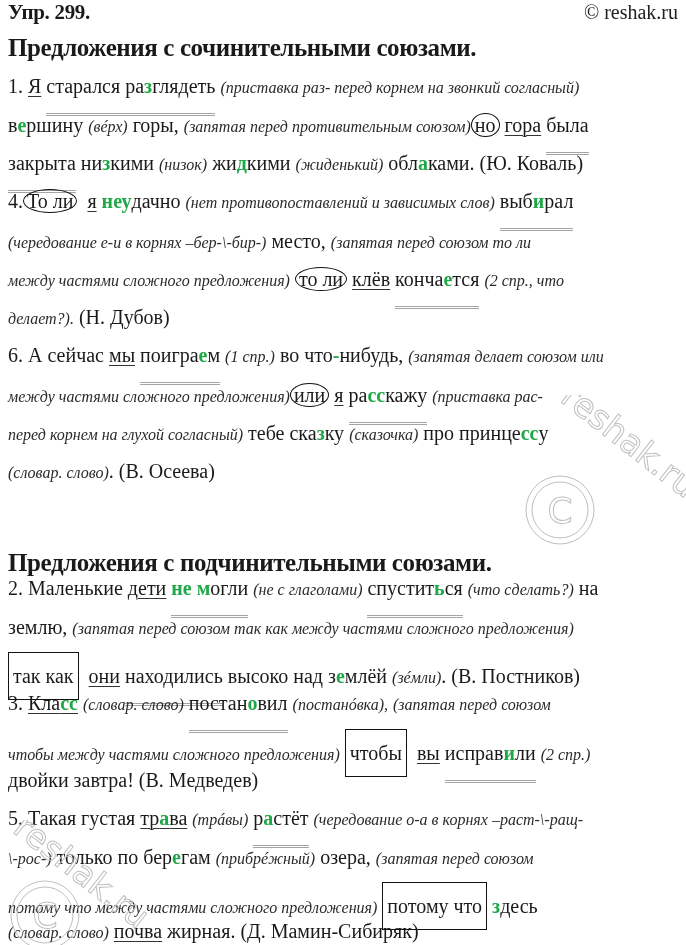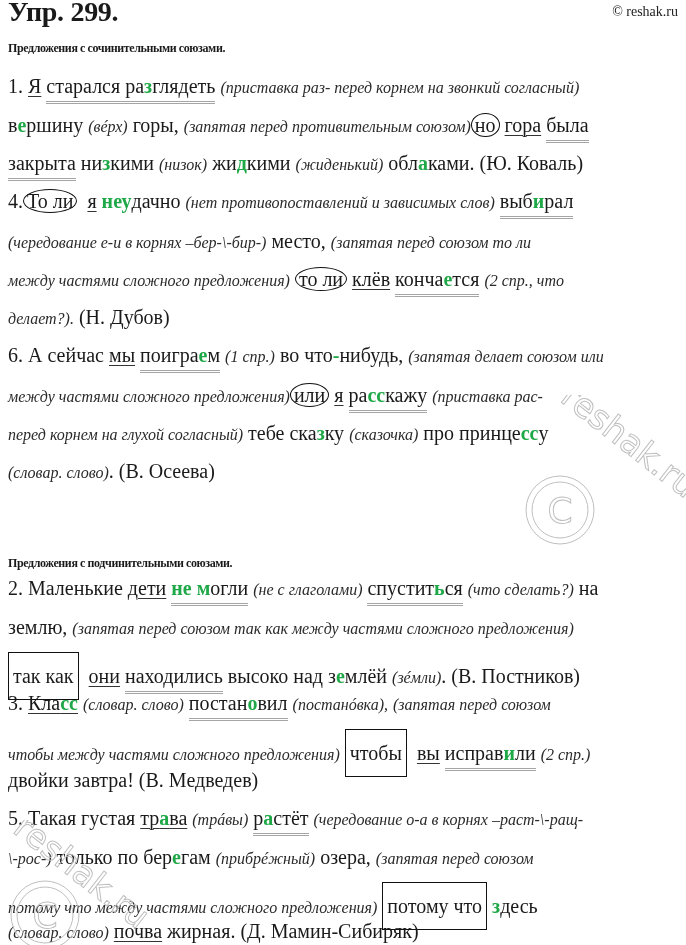--- a/index.html
+++ b/index.html
@@ -5,34 +5,34 @@
     html, body { margin: 0; padding: 0; background: #ffffff; }
     body {
       width: 686px; height: 945px; overflow: hidden; position: relative;
       font-family: "Liberation Serif", "DejaVu Serif", serif;
       color: #1a1a1a;
     }
     .header {
       position: absolute; top: 0; left: 8px; right: 8px; height: 28px;
       display: flex; justify-content: space-between; align-items: flex-start;
     }
-    .ex-title { font-weight: bold; font-size: 28px; line-height: 24px; letter-spacing: -0.3px; }
-    .copyright { font-size: 14px; line-height: 24px; color: #222; }
+    .ex-title { font-weight: bold; font-size: 21px; line-height: 24px; letter-spacing: -0.3px; }
+    .copyright { font-size: 20px; line-height: 24px; color: #222; }
     .section-title {
       position: absolute; left: 8px;
-      font-weight: bold; font-size: 12px; line-height: 24px; letter-spacing: -0.4px;
+      font-weight: bold; font-size: 25px; line-height: 24px; letter-spacing: -0.4px;
     }
     .line {
       position: absolute; left: 8px; white-space: nowrap;
       font-size: 20px; line-height: 26px;
     }
     .note { font-style: italic; font-size: 16px; color: #2a2a2a; }
     .g { color: #1fa847; font-weight: bold; }
     .sub { text-decoration: underline; text-decoration-color: #333; text-underline-offset: 3px; text-decoration-thickness: 1px; }
-    .pred { border-bottom: 3px double #a5a5a5; padding-bottom: 4px; }
+    .pred { border-bottom: 3px double #a5a5a5; padding-bottom: 16px; }
     .circ {
       display: inline-block; border: 1.6px solid #111; border-radius: 50%;
       padding: 0 3px; line-height: 22px;
     }
     .boxed {
       display: inline-block; border: 1.6px solid #111; padding: 12px 4px; line-height: 22px;
     }
     .watermark {
       position: absolute; pointer-events: none;
     }

